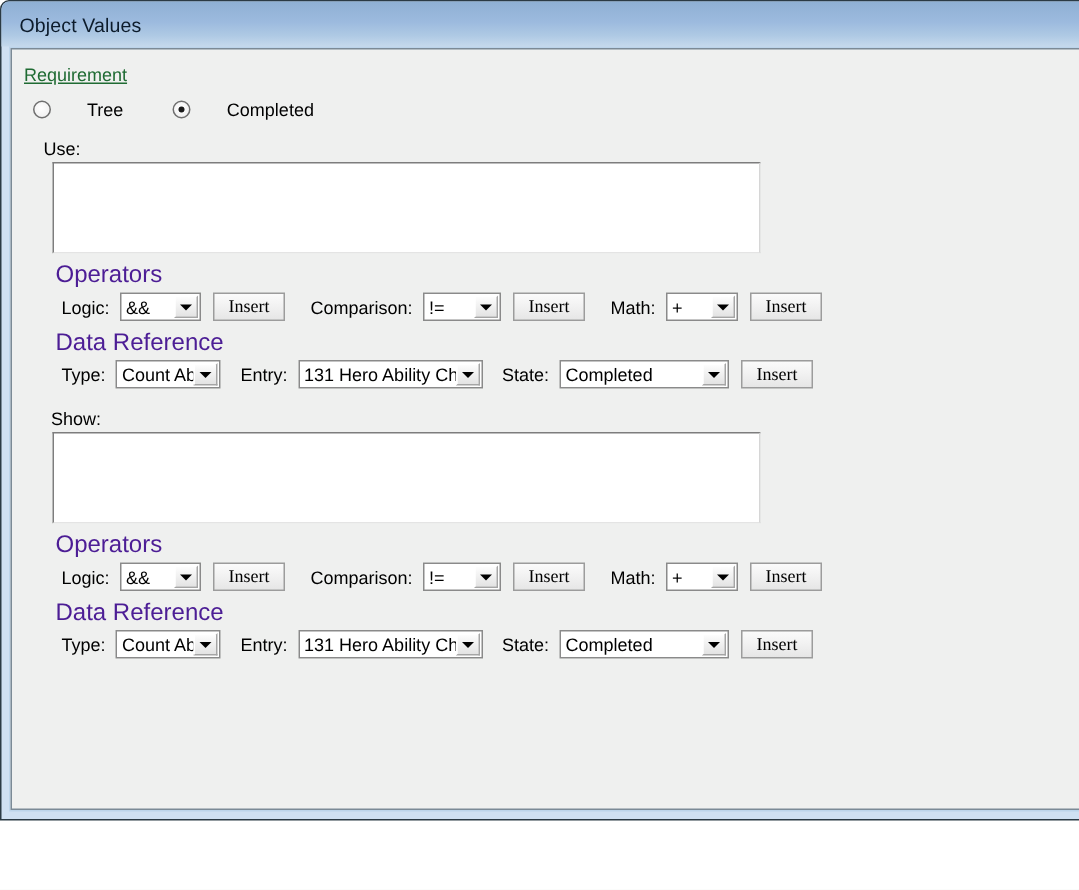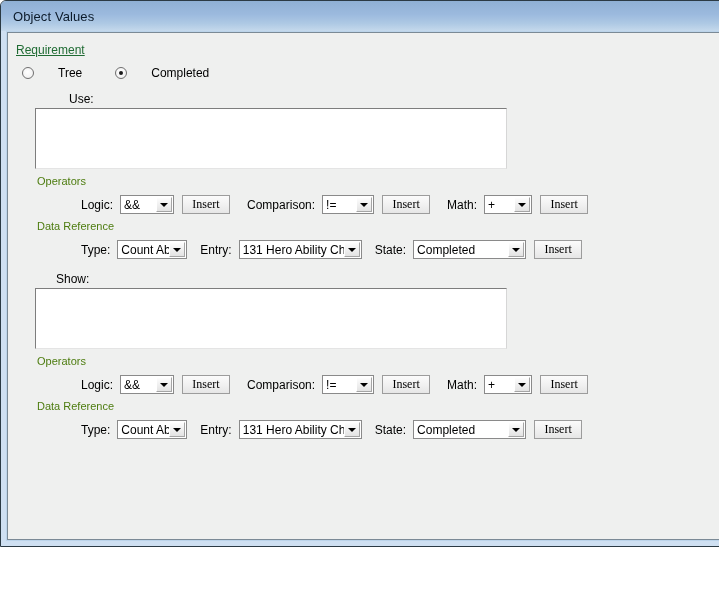--- a/index.html
+++ b/index.html
@@ -93,21 +93,21 @@
     width: 4px; height: 4px;
     border-radius: 50%;
     background: #1a1a1a;
   }
   .radio-label {
     margin-left: 5px;
     font-size: 12px;
     cursor: default;
   }
 
-  .field-label { font-size: 12px; color: #000; margin-left: 40px; }
+  .field-label { font-size: 12px; color: #000; }
 
   
   .textbox {
     background: #ffffff;
     border-top: 1px solid #7d7d7d;
     border-left: 1px solid #7d7d7d;
     border-right: 1px solid #d6d6d6;
     border-bottom: 1px solid #e4e4e4;
     box-sizing: border-box;
     outline: none;
@@ -168,21 +168,21 @@
     display: inline-flex;
     align-items: center;
     justify-content: center;
     font-family: Liberation Serif, serif;
     font-size: 12px;
     color: #000;
     cursor: pointer;
     padding: 0 6px;
   }
 
-  .group-title { font-size: 11px; color: #4d7c0f; }
+  .group-title { font-size: 16px; color: #4c1d95; }
 </style>
 </head>
 <body>
 
 <div id="window">
 
   <div id="titlebar">
     <span id="title-text">Object Values</span>
   </div>
 
@@ -260,21 +260,21 @@
         <div class="combo" style="width:113px; margin-left:7px;">
           <span class="combo-text">Completed</span>
           <span class="combo-btn">
               <span class="arrow-down"></span>
             </span>
         </div>
 
         <div class="btn" style="width:48px; margin-left:8px;">Insert</div>
       </div>
 
-      <div class="abs field-label" style="left:8px; top:239px;text-align:center;">Show:</div>
+      <div class="abs field-label" style="left:26px; top:239px;text-align:center;">Show:</div>
 
       <textarea class="abs textbox" style="left: 27px; top: 255px; width: 472px; height: 61px;"></textarea>
 
       <div class="abs group-title" style="left:29px; top:322px;">Operators</div>
 
       <div class="abs" style="left:33px; top:342px; display:flex; align-items:center;">
 
         <span class="field-label">Logic:</span>
         <div class="combo" style="width:54px; margin-left:7px;">
           <span class="combo-text">&amp;&amp;</span>

